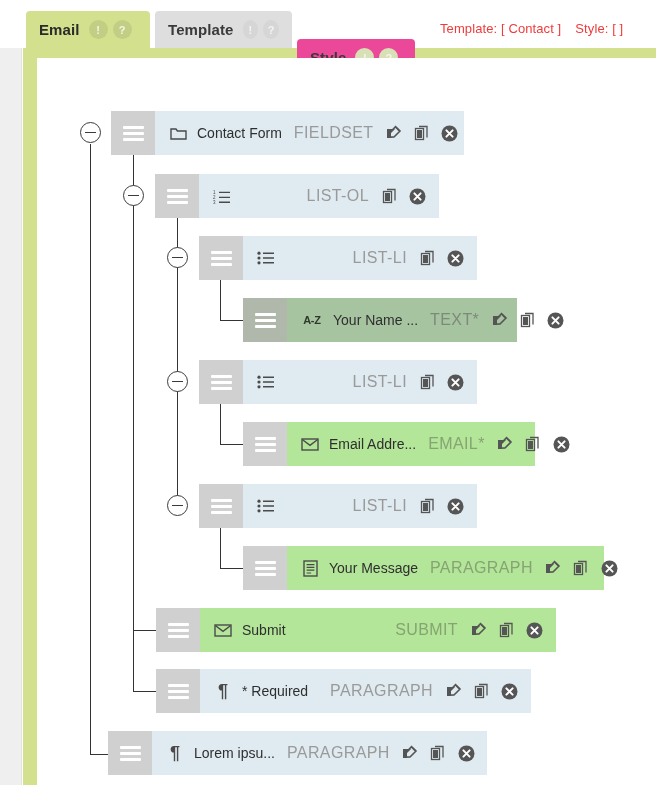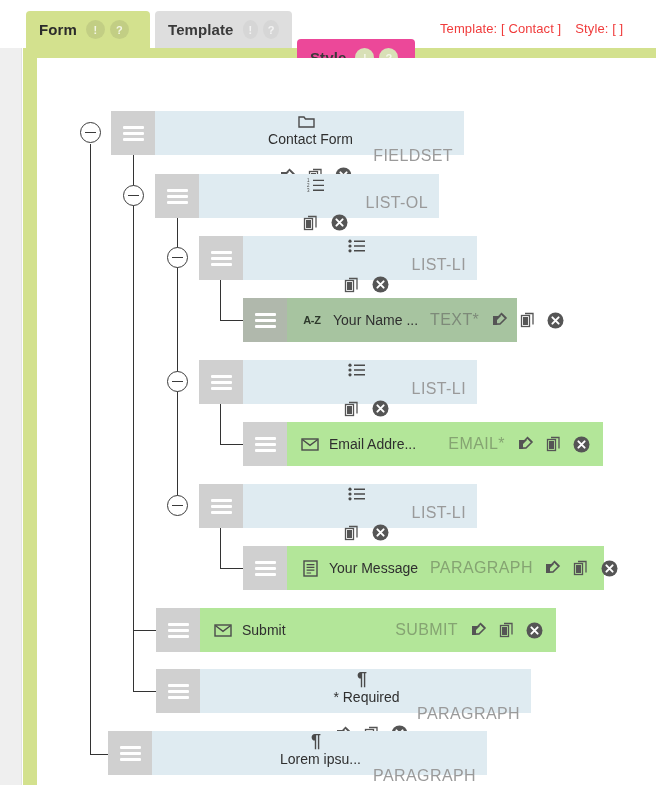--- a/index.html
+++ b/index.html
@@ -126,21 +126,21 @@
     display: block; height: 3px; background: #ffffff;
     margin: 3px 0; border-radius: 1px;
   }
   .body {
     flex: 1 1 auto;
     display: flex; align-items: center;
     padding: 0 11px 0 13px;
     box-sizing: border-box;
     min-width: 0;
   }
-  .body.bg-blue  { background: #dfebf1; flex-direction: column; }
+  .body.bg-blue  { background: #dfebf1; }
   .body.bg-green { background: #b3e699; }
   .body.bg-sel   { background: #a7c4a0; }
 
   .nicon {
     flex: 0 0 auto;
     width: 20px; height: 20px;
     display: flex; align-items: center; justify-content: center;
     color: #4a4a4a;
     margin-right: 9px;
   }
@@ -186,21 +186,21 @@
 <body>
 
 <div class="left-gutter"></div>
 
 <div class="green-band"></div>
 <div class="green-rail"></div>
 
 <div class="tabbar">
 
   <div class="tab tab--form">
-    <span class="tab-label">Form</span>
+    <span class="tab-label">Email</span>
     <span class="badge on-green">!</span>
     <span class="badge on-green">?</span>
   </div>
 
   <div class="tab tab--template is-inactive">
     <span class="tab-label">Template</span>
     <span class="badge on-gray">!</span>
     <span class="badge on-gray">?</span>
   </div>
 
@@ -427,21 +427,21 @@
         <span class="abtn">
           <svg width="19" height="19" viewBox="0 0 19 19">
               <circle cx="9.5" cy="9.5" r="8" fill="currentColor"></circle>
               <path d="M6.4 6.4l6.2 6.2M12.6 6.4l-6.2 6.2" stroke="#ffffff" stroke-width="2" stroke-linecap="round"></path>
             </svg>
         </span>
       </span>
     </div>
   </div>
 
-  <div class="node" style="left:206px; top:364px; width:360px;">
+  <div class="node" style="left:206px; top:364px; width:292px;">
     <div class="handle">
       <span class="bars">
           <i></i>
           <i></i>
           <i></i>
         </span>
     </div>
     <div class="body bg-green">
       <span class="nicon">
         <svg width="18" height="13" viewBox="0 0 18 13">

